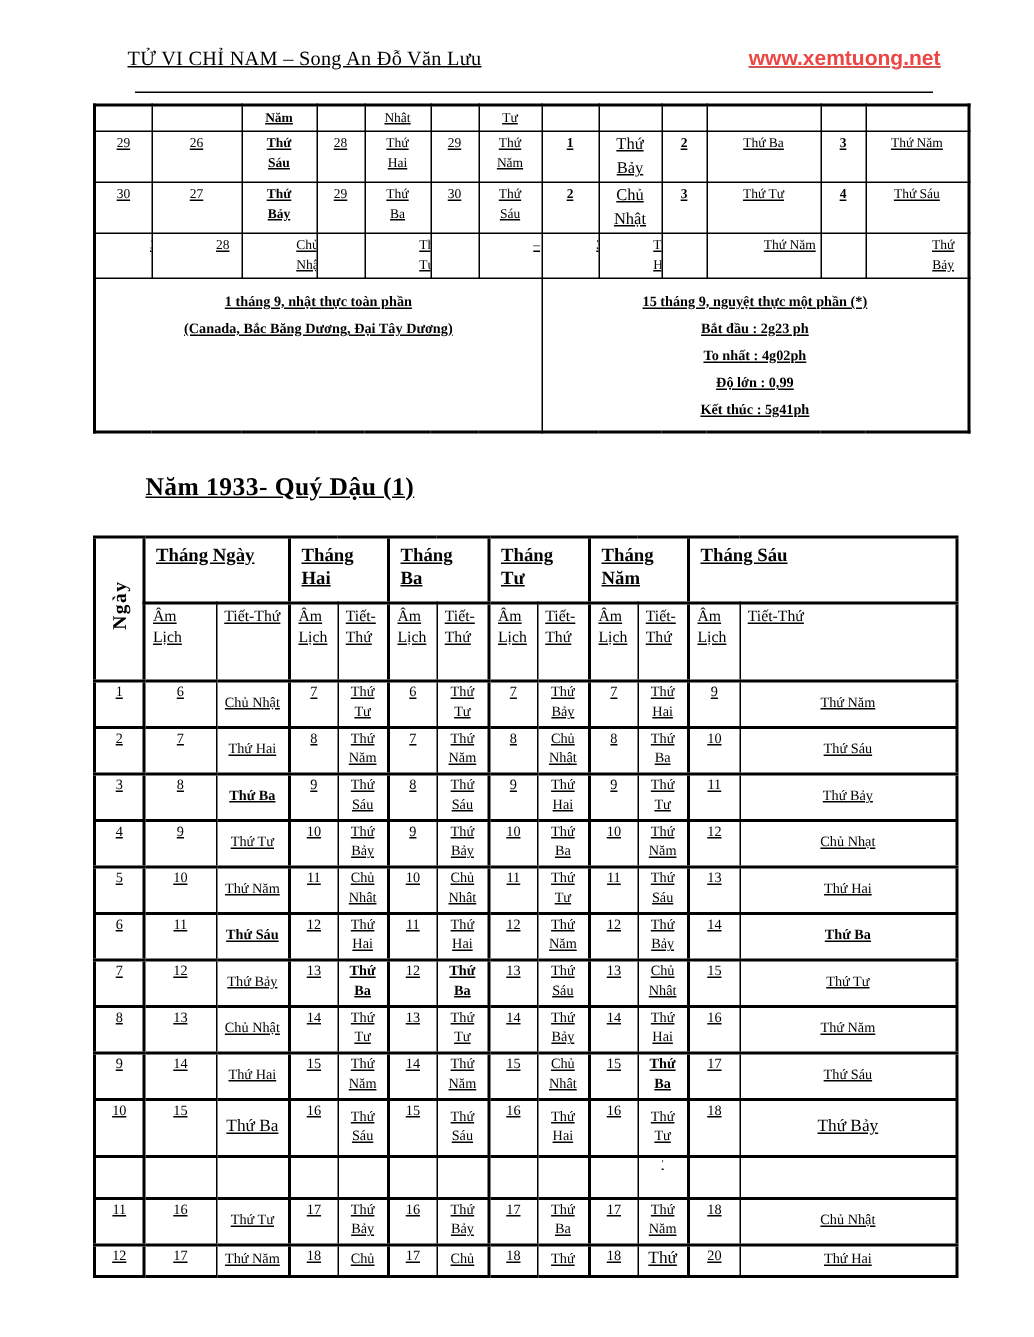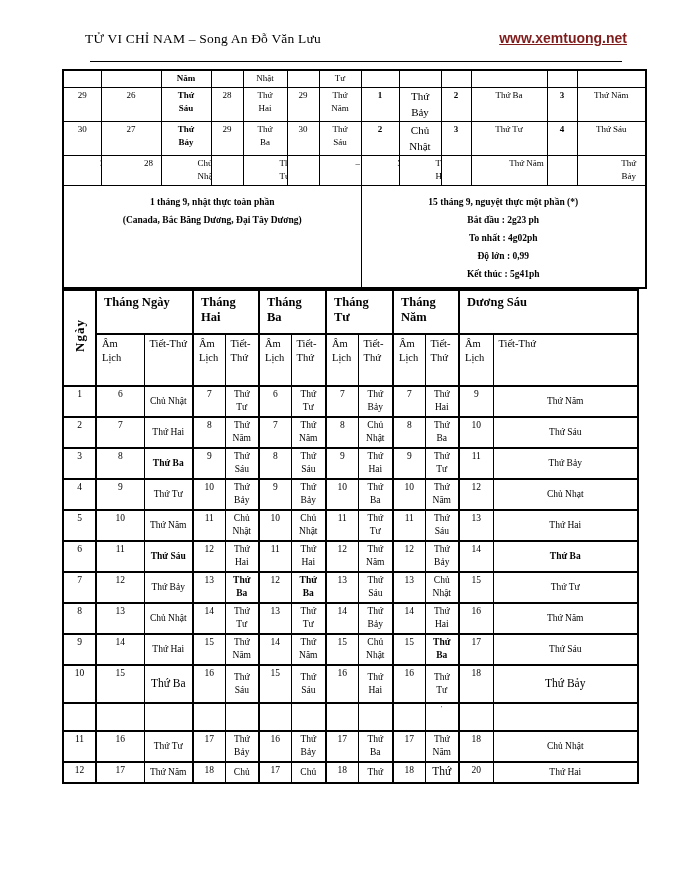--- a/index.html
+++ b/index.html
@@ -1,21 +1,21 @@
 <!DOCTYPE html>
 <html><head>
 <meta charset="utf-8">
 <style>
   html,body{margin:0;padding:0;}
   body{
     width:689px;height:891px;background:#ffffff;position:relative;
     font-family:"Liberation Serif","DejaVu Serif",serif;color:#000;
     overflow:hidden;
   }
-  .page{position:absolute;left:62px;top:30px;width:585px;}
+  .page{position:absolute;left:62px;top:30px;width:585px;text-decoration:underline;}
 
   
   .hdr{display:flex;justify-content:space-between;align-items:baseline;padding:0 20px 0 23px;}
   .hdr-title{font-size:13.5px;letter-spacing:.2px;}
   .hdr-link{font-family:"Liberation Sans","DejaVu Sans",sans-serif;font-weight:bold;
     font-size:14px;text-decoration:underline;}
   .rule{border:none;border-top:1.5px solid #000;margin:14px 25px 7px 28px;}
 
   
   table{border-collapse:collapse;table-layout:fixed;}
@@ -58,21 +58,21 @@
   .cal tr.gapr td{font-size:7px;vertical-align:top;text-align:center;}
   .cal tr.short{height:21px;}
 </style>
 </head>
 <body>
 
 <div class="page">
 
   <div class="hdr">
     <span class="hdr-title">TỬ VI CHỈ NAM – Song An Đỗ Văn Lưu</span>
-    <a class="hdr-link" href="#" style="color: #7f1d1d;">www.xemtuong.net</a>
+    <a class="hdr-link" href="#" style="color: #ef4444;">www.xemtuong.net</a>
   </div>
   <hr class="rule">
 
   <table class="top">
     <colgroup id="top-cols">
         <col style="width: 38px;">
         <col style="width: 60px;">
         <col style="width: 50px;">
         <col style="width: 32px;">
         <col style="width: 44px;">
@@ -166,20 +166,21 @@
             <div>15 tháng 9, nguyệt thực một phần (*)</div>
             <div>Bắt đầu : 2g23 ph</div>
             <div>To nhất : 4g02ph</div>
             <div>Độ lớn : 0,99</div>
             <div>Kết thúc : 5g41ph</div>
           </td>
         </tr>
       </tbody>
   </table>
 
+  <div class="sec-title">Năm 1933- Quý Dậu (1)</div>
 
   <table class="cal">
     <colgroup id="cal-cols">
         <col style="width: 33px;">
         <col style="width: 48px;">
         <col style="width: 49px;">
         <col style="width: 32px;">
         <col style="width: 34px;">
         <col style="width: 32px;">
         <col style="width: 35px;">
@@ -195,21 +196,21 @@
           <th rowspan="2" class="day-head"><span class="vert">Ngày</span></th>
           <th colspan="2" class="month grp">Tháng Ngày</th>
           <th colspan="2" class="month grp">Tháng
 Hai</th>
           <th colspan="2" class="month grp">Tháng
 Ba</th>
           <th colspan="2" class="month grp">Tháng
 Tư</th>
           <th colspan="2" class="month grp">Tháng
 Năm</th>
-          <th colspan="2" class="month grp">Dương Sáu</th>
+          <th colspan="2" class="month grp">Tháng Sáu</th>
         </tr>
         <tr>
           <td class="sub grp">Âm
 Lịch</td>
           <td class="sub">Tiết-Thứ</td>
           <td class="sub grp">Âm
 Lịch</td>
           <td class="sub">Tiết-
 Thứ</td>
           <td class="sub grp">Âm

